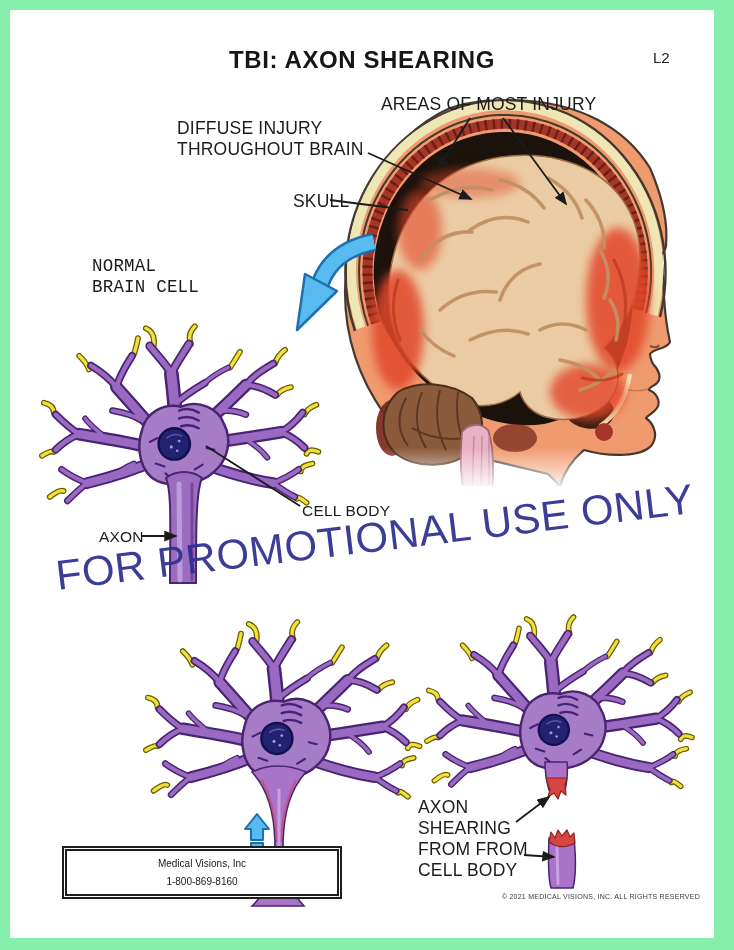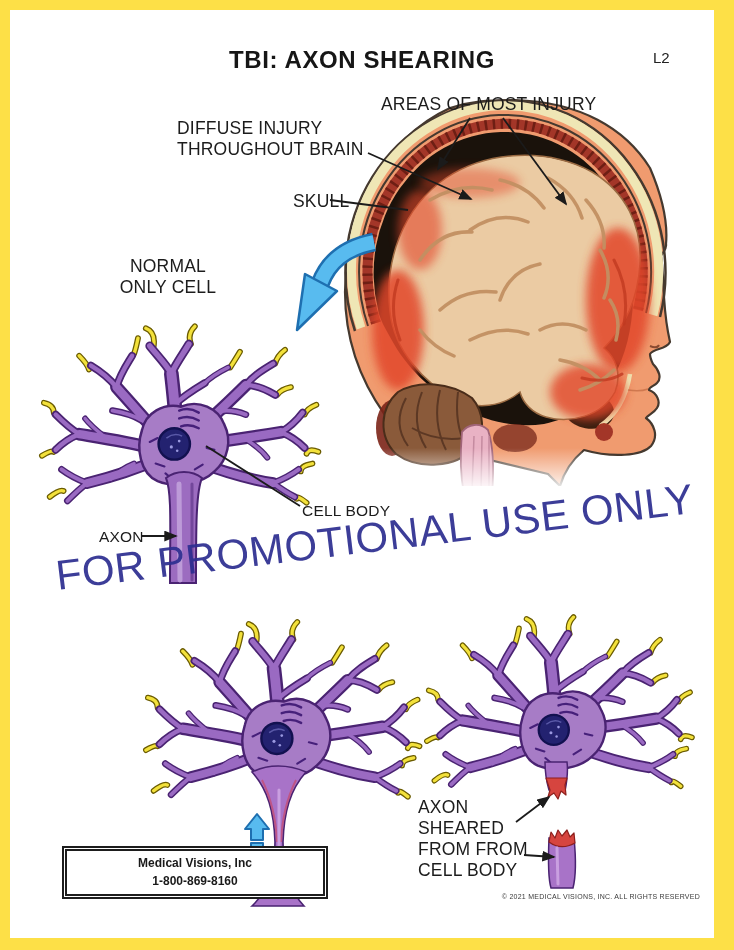--- a/index.html
+++ b/index.html
@@ -1,30 +1,30 @@
 <!DOCTYPE html>
 <html><head>
 <meta charset="utf-8">
 <style>
   html,body{margin:0;padding:0;background:#050507;}
-  #stage{position:relative;width:734px;height:950px;background:#fde047;overflow:hidden;
+  #stage{position:relative;width:734px;height:950px;background:#86efac;overflow:hidden;
          font-family:"Liberation Sans",sans-serif;}
   #sheet{position:absolute;left:10px;top:10px;width:704px;height:928px;background:#ffffff;}
   .abs{position:absolute;}
   .lbl{position:absolute;color:#1c1c1c;font-size:17.5px;letter-spacing:.2px;line-height:21px;z-index:3;}
   .lbl-sm{font-size:15.5px;line-height:19px;}
   #title{position:absolute;left:10px;top:46px;width:704px;text-align:center;
          font-size:24px;font-weight:bold;letter-spacing:.6px;color:#161616;z-index:3;}
   #sheetcode{position:absolute;left:653px;top:49px;font-size:15px;color:#222;z-index:3;}
   #watermark{position:absolute;left:56px;top:552px;width:660px;z-index:5;
       font-size:42px;color:#2e2f91;opacity:.93;letter-spacing:.5px;white-space:nowrap;
       transform:rotate(-6.9deg);transform-origin:0 50%;}
   #contact{position:absolute;left:62px;top:846px;width:252px;z-index:3;
       border:5px double #1d1d1d;background:#fff;text-align:center;
-      font-size:12px;line-height:17.5px;color:#1a1a1a;padding:4px 2px;font-weight:bold;}
+      font-size:10px;line-height:17.5px;color:#1a1a1a;padding:4px 9px;}
   #copyright{position:absolute;left:420px;top:893px;width:280px;text-align:right;
       font-size:7px;letter-spacing:.25px;color:#3a3a3a;z-index:3;}
   svg{display:block;}
   
   .bd{stroke:#4A2372;fill:none;stroke-linecap:round;}
   .bp{stroke:#9A6AC2;fill:none;stroke-linecap:round;}
   .hd{stroke:#6b5c00;fill:none;stroke-linecap:round;}
   .hy{stroke:#F3E13B;fill:none;stroke-linecap:round;}
   .gy{stroke:#C28F62;fill:none;stroke-linecap:round;stroke-width:3.5;opacity:.95;}
   .rs{stroke:#C03A20;fill:none;stroke-linecap:round;stroke-width:3;opacity:.8;}
@@ -220,36 +220,36 @@
 
 <div class="lbl" style="left:177px;top:118px;">
   <div>DIFFUSE INJURY</div>
   <div>THROUGHOUT BRAIN</div>
 </div>
 
 <div class="lbl" style="left:277px;top:191px;margin-left:16px;">
   <span>SKULL</span>
 </div>
 
-<div class="lbl" style="left:92px;top:256px;width:152px;text-align:center;">
+<div class="lbl" style="left:92px;top:256px;width:152px;font-family:Liberation Mono, monospace;">
   <div>NORMAL</div>
-  <div>ONLY CELL</div>
+  <div>BRAIN CELL</div>
 </div>
 
 <div class="lbl lbl-sm" style="left:302px;top:501px;">
   <span>CELL BODY</span>
 </div>
 
 <div class="lbl lbl-sm" style="left:99px;top:527px;">
   <span>AXON</span>
 </div>
 
 <div class="lbl" style="left:418px;top:797px;">
   <div>AXON</div>
-  <div>SHEARED</div>
+  <div>SHEARING</div>
   <div>FROM FROM</div>
   <div>CELL BODY</div>
 </div>
 
 <div id="watermark">FOR PROMOTIONAL USE ONLY</div>
 
 <div id="contact">
   <div>Medical Visions, Inc</div>
   <div>1-800-869-8160</div>
 </div>

